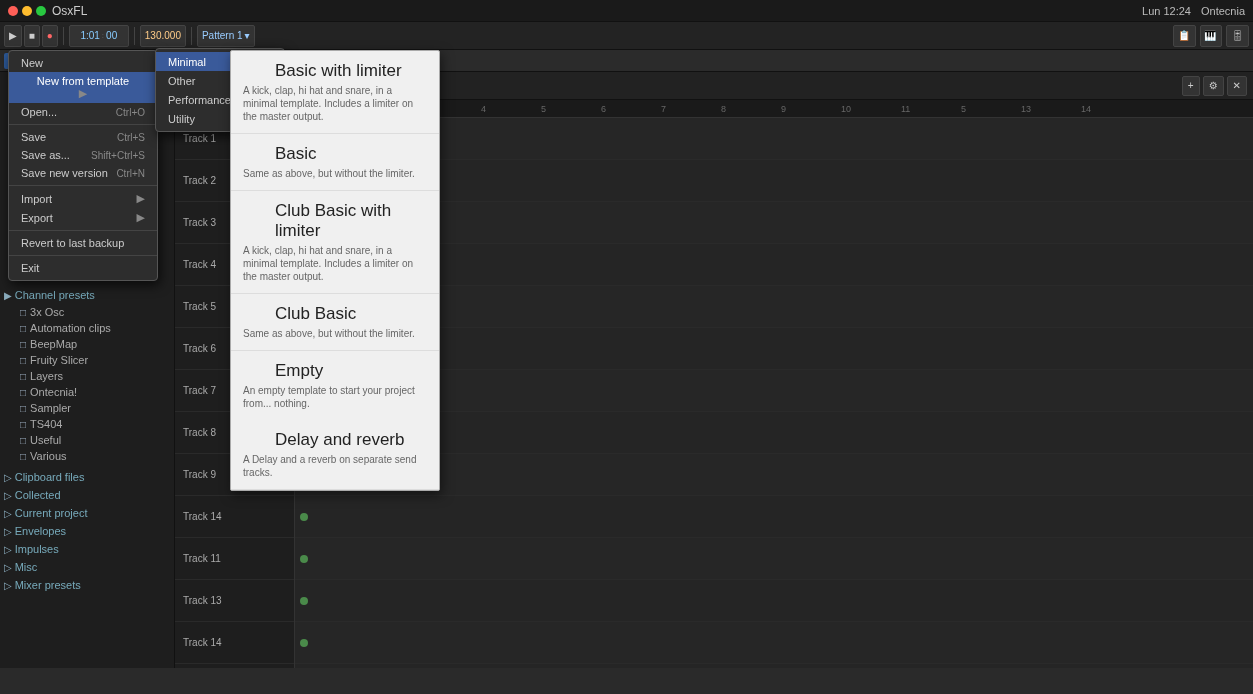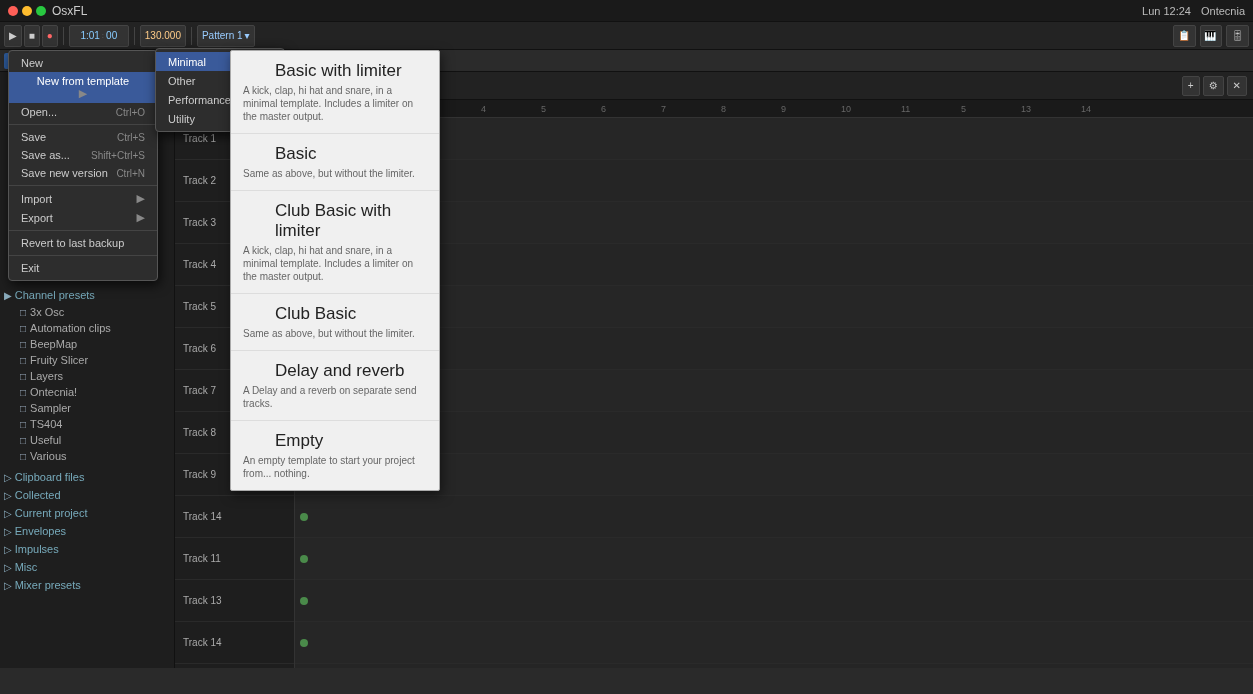--- a/index.html
+++ b/index.html
@@ -699,21 +699,21 @@
     <div class="template-entry-desc">Same as above, but without the limiter.</div>
   </div>
   <div class="template-entry">
     <div class="template-entry-title">Club Basic with limiter</div>
     <div class="template-entry-desc">A kick, clap, hi hat and snare, in a minimal template. Includes a limiter on the master output.</div>
   </div>
   <div class="template-entry">
     <div class="template-entry-title">Club Basic</div>
     <div class="template-entry-desc">Same as above, but without the limiter.</div>
   </div>
+  <div class="template-entry" style="border-bottom:none">
+    <div class="template-entry-title">Empty</div>
+    <div class="template-entry-desc">An empty template to start your project from... nothing.</div>
+  </div>
   <div class="template-entry">
     <div class="template-entry-title">Delay and reverb</div>
     <div class="template-entry-desc">A Delay and a reverb on separate send tracks.</div>
   </div>
-  <div class="template-entry" style="border-bottom:none">
-    <div class="template-entry-title">Empty</div>
-    <div class="template-entry-desc">An empty template to start your project from... nothing.</div>
-  </div>
 </div>
 
 </body></html>

